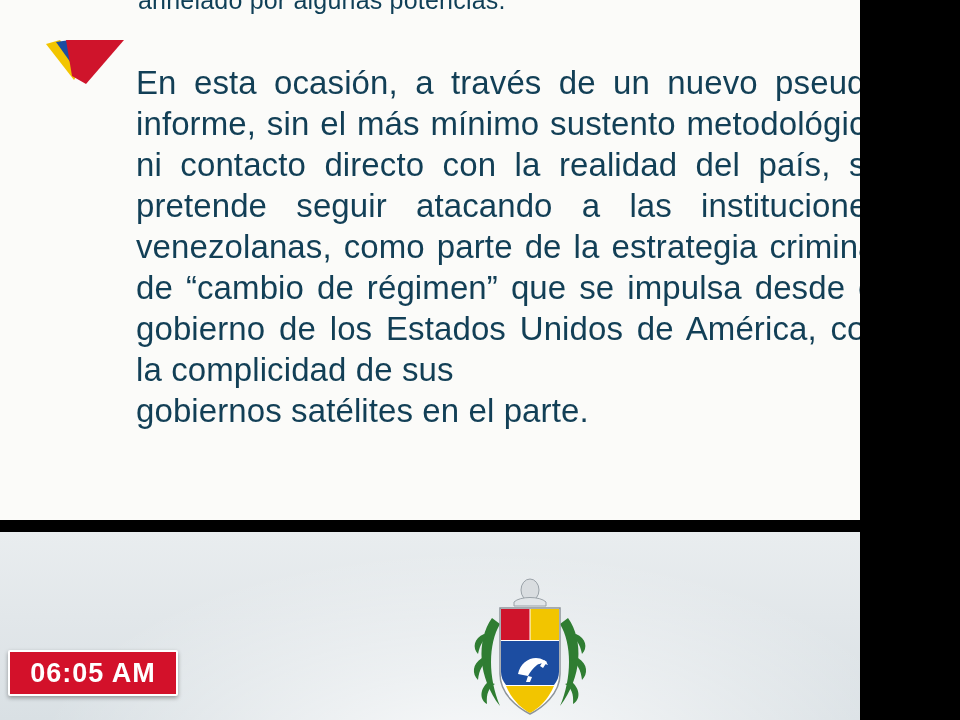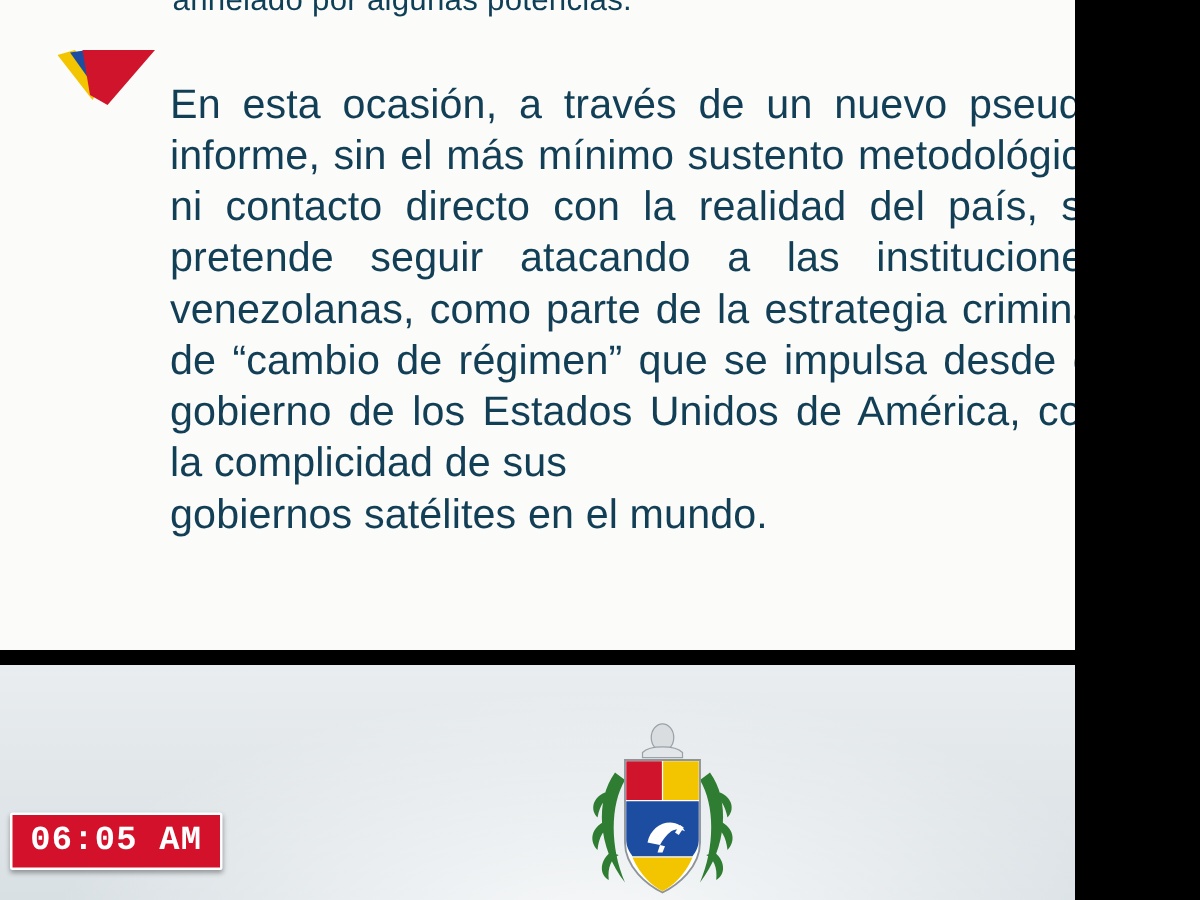--- a/index.html
+++ b/index.html
@@ -141,21 +141,21 @@
     box-shadow: 0 2px 4px rgba(0,0,0,0.35);
     display: flex;
     align-items: center;
     justify-content: center;
   }
   .clock-text {
     color: #ffffff;
     font-size: 27px;
     font-weight: bold;
     letter-spacing: 1px;
-    font-family: Liberation Mono, monospace;
+    font-family: Liberation Sans, sans-serif;
     text-align: center;
   }
 </style>
 </head>
 <body>
 
 <div id="screen">
 
   <div class="doc-page">
 
@@ -166,21 +166,21 @@
         <g>
           <polygon points="0,4 14,0 34,30 28,40" fill="#f2c500"></polygon>
           <polygon points="10,2 24,0 44,30 37,40" fill="#1c4da1"></polygon>
           <polygon points="20,0 78,0 40,44 26,36" fill="#cf142b"></polygon>
         </g>
       </svg>
     </div>
 
     <div class="paragraph">
       <span>En esta ocasión, a través de un nuevo pseudo informe, sin el más mínimo sustento metodológico ni contacto directo con la realidad del país, se pretende seguir atacando a las instituciones venezolanas, como parte de la estrategia criminal de “cambio de régimen” que se impulsa desde el gobierno de los Estados Unidos de América, con la complicidad de sus</span>
-      <span class="last-line">gobiernos satélites en el mundo.</span>
+      <span class="last-line">gobiernos satélites en el parte.</span>
     </div>
 
     <div class="stray-comma">,</div>
   </div>
 
   <div class="band-gap"></div>
 
   <div class="lower-band">
     <div class="lower-band-sheen"></div>
 

